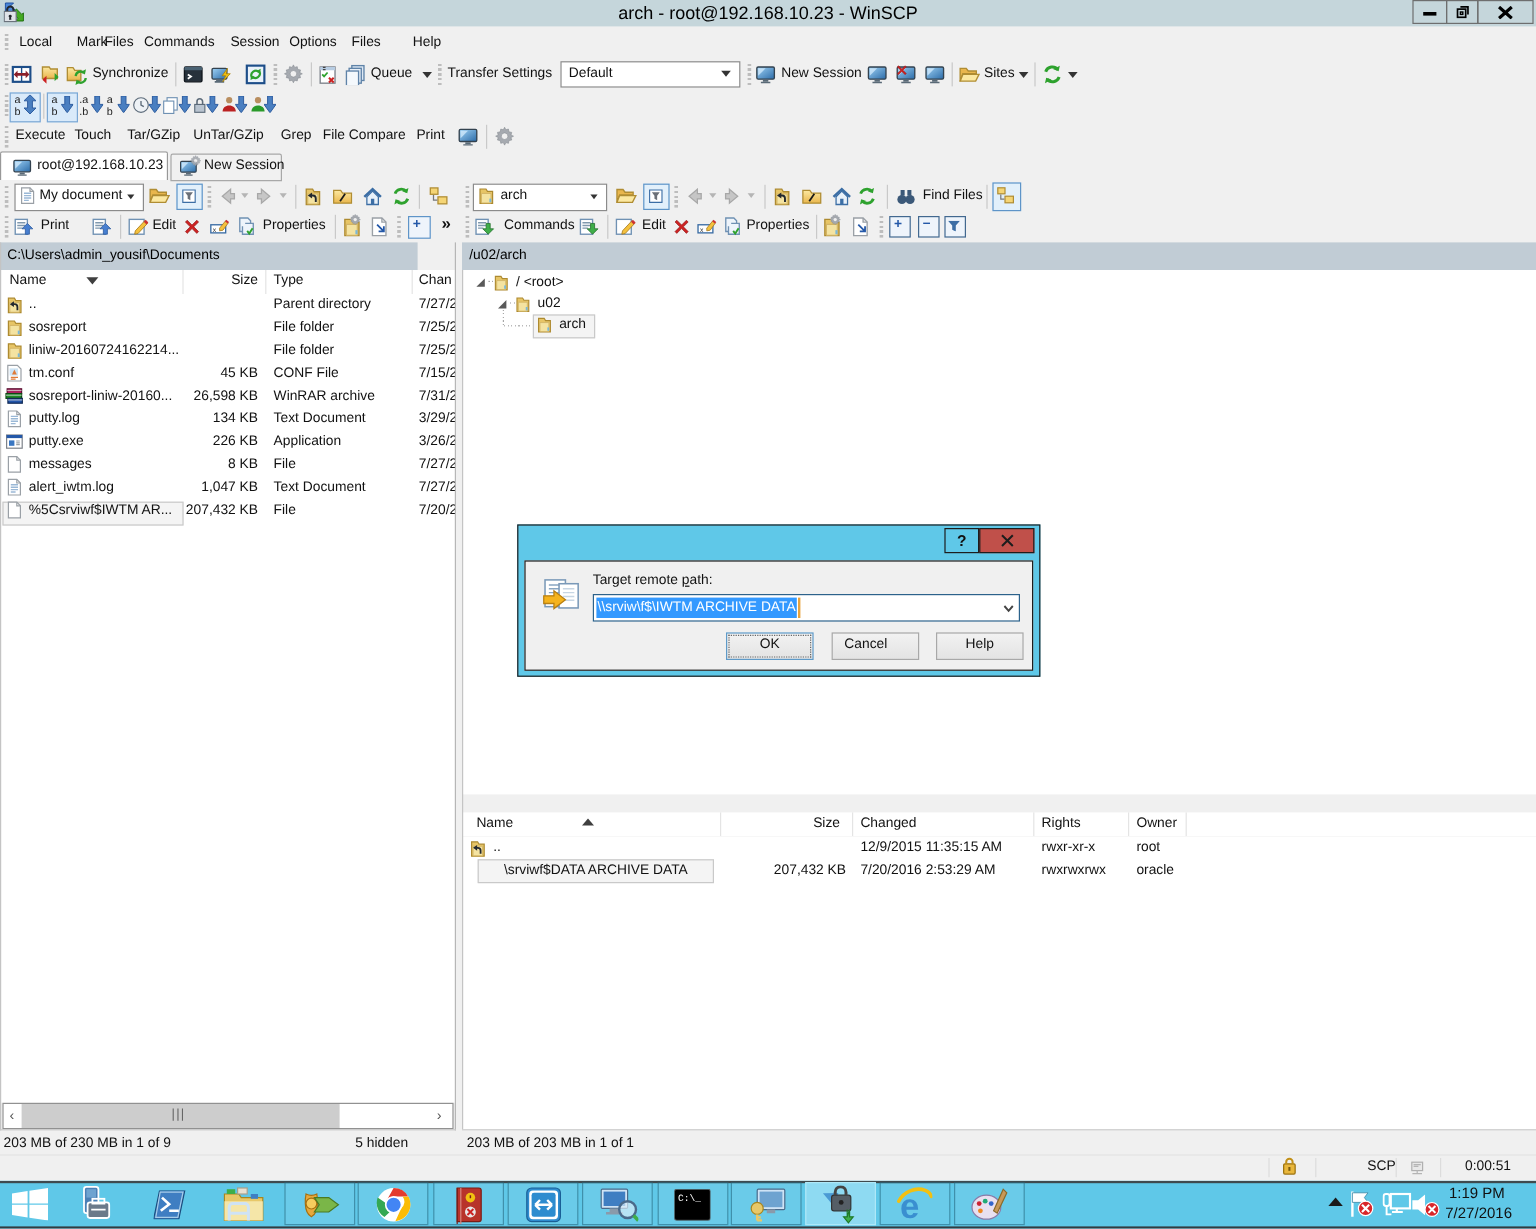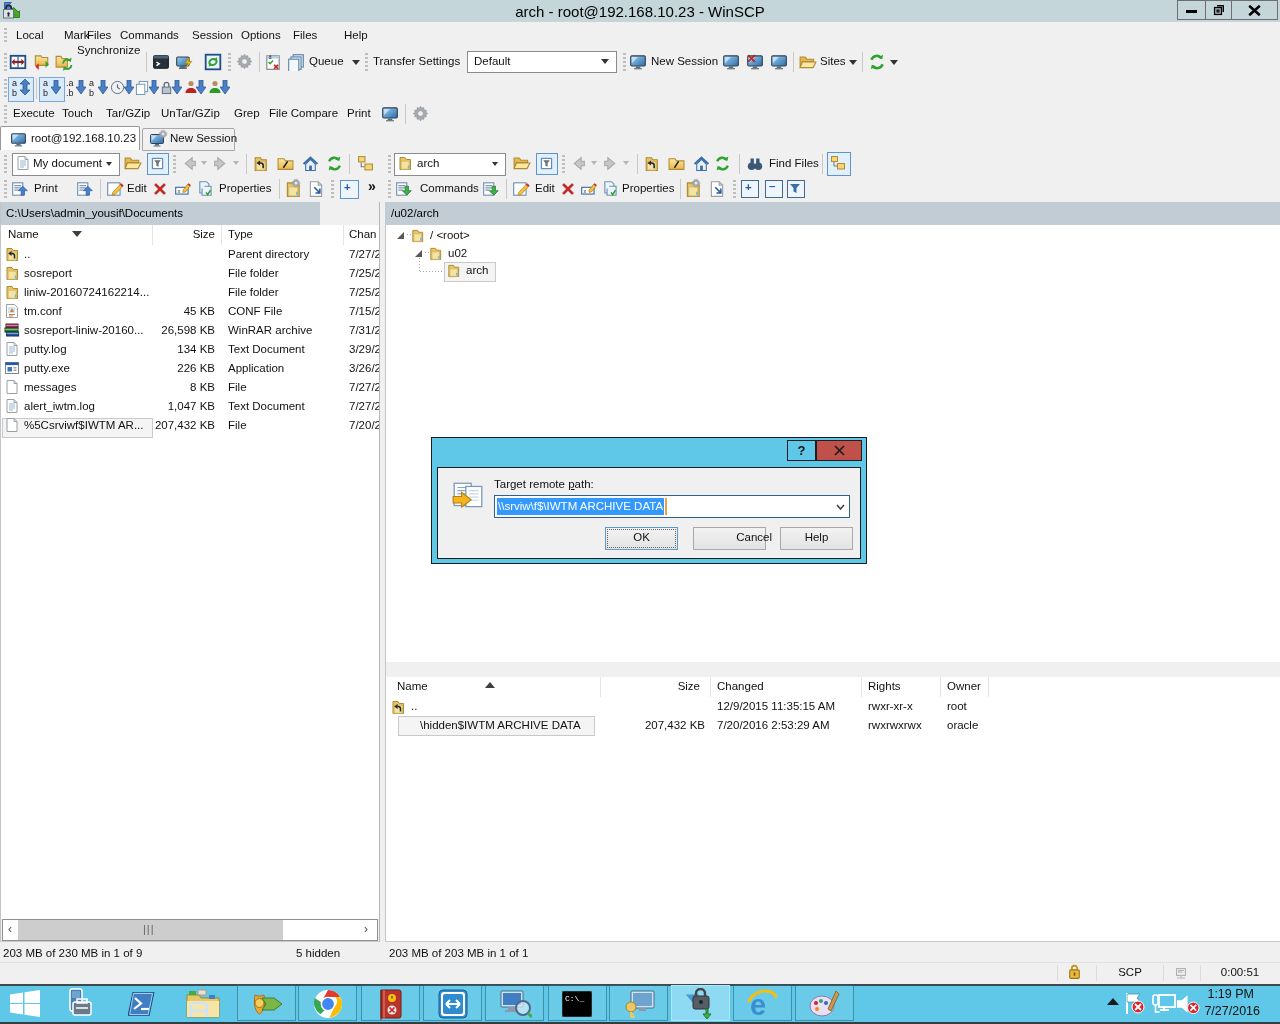--- a/index.html
+++ b/index.html
@@ -260,21 +260,21 @@
 <div class="ab grip" style="left:4px;top:53px;height:18px"></div>
 <svg class="ab ic" style="left:9px;top:53px" width="18" height="18">
     <use href="#cmdr"></use>
   </svg>
 <svg class="ab ic" style="left:32px;top:53px" width="18" height="18">
     <use href="#syncfold"></use>
   </svg>
 <svg class="ab ic" style="left:55px;top:53px" width="18" height="18">
     <use href="#foldsync"></use>
   </svg>
-<div class="ab t" style="left:77px;top:44px">Synchronize</div>
+<div class="ab t" style="left:77px;top:55px">Synchronize</div>
 <div class="ab vsep" style="left:146px;top:52px;height:20px"></div>
 <svg class="ab ic" style="left:152px;top:53px" width="18" height="18">
     <use href="#conwin"></use>
   </svg>
 <svg class="ab ic" style="left:175px;top:53px" width="18" height="18">
     <use href="#monbolt"></use>
   </svg>
 <svg class="ab ic" style="left:204px;top:53px" width="18" height="18">
     <use href="#refbox"></use>
   </svg>
@@ -484,21 +484,21 @@
     <use href="#doc"></use>
   </svg>
 <svg class="ab" style="left:313px;top:186px" width="10" height="10" viewBox="0 0 16 16">
     <path d="M2 2l9 9M11 4v7H4" stroke="#2458a8" stroke-width="2.4" fill="none"></path>
   </svg>
 <div class="ab grip" style="left:331px;top:180px;height:18px"></div>
 <div class="ab" style="left:340px;top:180px;width:17px;height:17px;background:#eef4fb;border:1px solid #5e94c8"></div>
 <div class="ab t" style="left:344px;top:181px;color:#2458a8;font-weight:bold">+</div>
 <div class="ab t" style="left:368px;top:178px;font-weight:bold;font-size:14px">»</div>
 
-<div class="ab hdrsteel t" style="left:0;top:202px;width:320px;height:23px;line-height:23px;padding-left:6px;box-sizing:border-box">C:\Users\admin_yousif\Documents</div>
+<div class="ab hdrsteel t" style="left:0;top:202px;width:348px;height:23px;line-height:23px;padding-left:6px;box-sizing:border-box">C:\Users\admin_yousif\Documents</div>
 
 <div class="ab" style="left:0;top:225px;width:380px;height:20px;background:#fff;border-bottom:1px solid #dcdcdc"></div>
 <div class="ab colsep" style="left:152px;top:225px;height:20px"></div>
 <div class="ab colsep" style="left:221px;top:225px;height:20px"></div>
 <div class="ab colsep" style="left:343px;top:225px;height:20px"></div>
 <div class="ab t" style="left:8px;top:228px">Name</div>
 <div class="ab" style="left:72px;top:231px;border:5px solid transparent;border-top:6px solid #3f3f3f"></div>
 <div class="ab t" style="left:0px;top:228px;width:215px;text-align:right">Size</div>
 <div class="ab t" style="left:228px;top:228px">Type</div>
 <div class="ab t" style="left:349px;top:228px">Chan</div>
@@ -719,41 +719,41 @@
 <div class="ab t" style="left:947px;top:680px">Owner</div>
 <div class="ab" style="left:385px;top:697px;width:895px;height:245px;background:#fff"></div>
 <svg class="ab ic" style="left:390px;top:699px" width="16" height="16">
     <use href="#folderup"></use>
   </svg>
 <div class="ab t" style="left:411px;top:700px">..</div>
 <div class="ab t" style="left:717px;top:700px">12/9/2015 11:35:15 AM</div>
 <div class="ab t" style="left:868px;top:700px">rwxr-xr-x</div>
 <div class="ab t" style="left:947px;top:700px">root</div>
 <div class="ab" style="left:398px;top:716px;width:195px;height:18px;background:#f4f4f4;border:1px solid #c9c9c9"></div>
-<div class="ab t" style="left:420px;top:719px">\hidden$IWTM ARCHIVE DATA</div>
+<div class="ab t" style="left:420px;top:719px">\srviwf$DATA ARCHIVE DATA</div>
 <div class="ab t" style="left:505px;top:719px;width:200px;text-align:right">207,432 KB</div>
 <div class="ab t" style="left:717px;top:719px">7/20/2016 2:53:29 AM</div>
 <div class="ab t" style="left:868px;top:719px">rwxrwxrwx</div>
 <div class="ab t" style="left:947px;top:719px">oracle</div>
 
 <div class="ab" style="left:379px;top:202px;width:1px;height:740px;background:#b6b6b6"></div>
 <div class="ab" style="left:0px;top:202px;width:1px;height:740px;background:#c4c4c4"></div>
 <div class="ab" style="left:385px;top:225px;width:1px;height:716px;background:#c4c4c4"></div>
 <div class="ab" style="left:0px;top:941px;width:380px;height:1px;background:#c9c9c9"></div>
 <div class="ab" style="left:385px;top:941px;width:895px;height:1px;background:#c9c9c9"></div>
 
 <div class="ab" style="left:0;top:962px;width:1280px;height:22px;background:#f0f0f0;border-top:1px solid #e3e3e3"></div>
 <div class="ab vsep" style="left:1057px;top:965px;height:16px;background:#dcdcdc"></div>
 <div class="ab vsep" style="left:1096px;top:965px;height:16px;background:#dcdcdc"></div>
 <div class="ab vsep" style="left:1163px;top:965px;height:16px;background:#dcdcdc"></div>
 <div class="ab vsep" style="left:1200px;top:965px;height:16px;background:#dcdcdc"></div>
 <svg class="ab ic" style="left:1066px;top:964px" width="17" height="17">
     <use href="#golds"></use>
   </svg>
-<div class="ab t" style="left:1097px;top:966px;width:66px;text-align:center">SCP</div>
+<div class="ab t" style="left:1097px;top:966px;width:66px;text-align:right">SCP</div>
 <svg class="ab ic" style="left:1172px;top:966px" width="16" height="16">
     <use href="#srvnet"></use>
   </svg>
 <div class="ab t" style="left:1200px;top:966px;width:80px;text-align:center">0:00:51</div>
 
 <div id="taskbar" class="ab" style="left:0;top:984px;width:1280px;height:40px;background:#5fc8e8;overflow:hidden">
  <div class="ab" style="left:0;top:0;width:1280px;height:2px;background:#3f4a4e"></div>
  <div class="ab" style="left:0;top:38px;width:1280px;height:2px;background:#323c41"></div>
  <div class="ab" style="left:237px;top:1px;width:59px;height:36px;background:rgba(255,255,255,0.07);border:1px solid rgba(27,96,120,0.55);box-sizing:border-box"></div>
  <div class="ab" style="left:298px;top:1px;width:59px;height:36px;background:rgba(255,255,255,0.07);border:1px solid rgba(27,96,120,0.55);box-sizing:border-box"></div>
@@ -893,17 +893,17 @@
   <div class="ab" style="left:56px;top:27px;width:356px;height:23px;background:#fff;border:1px solid #2c628b;box-sizing:border-box"></div>
   <div class="ab t" style="left:59px;top:30px;background:#3399ff;color:#fff;padding:0 1px;line-height:17px">\\srviw\f$\IWTM ARCHIVE DATA</div>
   <div class="ab" style="left:227px;top:30px;width:2px;height:17px;background:#e8a33d"></div>
   <svg class="ab" style="left:398px;top:36px" width="9" height="7" viewBox="0 0 9 7">
         <path d="M1 1l3.5 4L8 1" fill="none" stroke="#444" stroke-width="1.6"></path>
       </svg>
   <div class="ab" style="left:167px;top:59px;width:73px;height:23px;background:linear-gradient(#f2f2f2,#e3e3e3);border:1px solid #5e9ac8;box-sizing:border-box"></div>
   <div class="ab" style="left:169px;top:61px;width:69px;height:19px;border:1px dotted #666;box-sizing:border-box"></div>
   <div class="ab t" style="left:167px;top:63px;width:73px;text-align:center">OK</div>
   <div class="ab" style="left:255px;top:59px;width:73px;height:23px;background:linear-gradient(#f2f2f2,#e3e3e3);border:1px solid #a8a8a8;box-sizing:border-box"></div>
-  <div class="ab t" style="left:255px;top:63px;width:79px;text-align:right">Cancel</div>
+  <div class="ab t" style="left:255px;top:63px;width:57px;text-align:center">Cancel</div>
   <div class="ab" style="left:342px;top:59px;width:73px;height:23px;background:linear-gradient(#f2f2f2,#e3e3e3);border:1px solid #a8a8a8;box-sizing:border-box"></div>
   <div class="ab t" style="left:342px;top:63px;width:73px;text-align:center">Help</div>
  </div>
 </div>
 
 </body></html>

